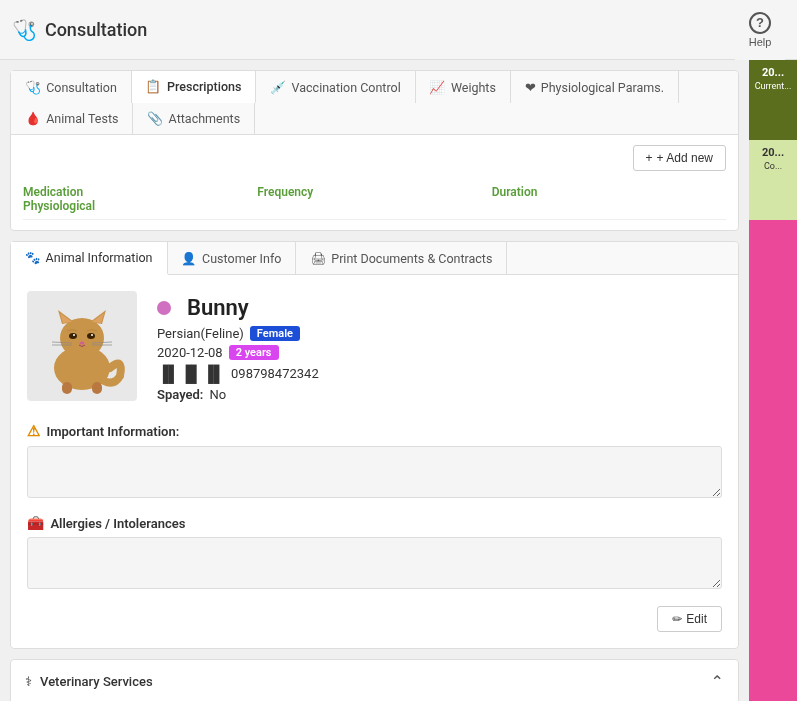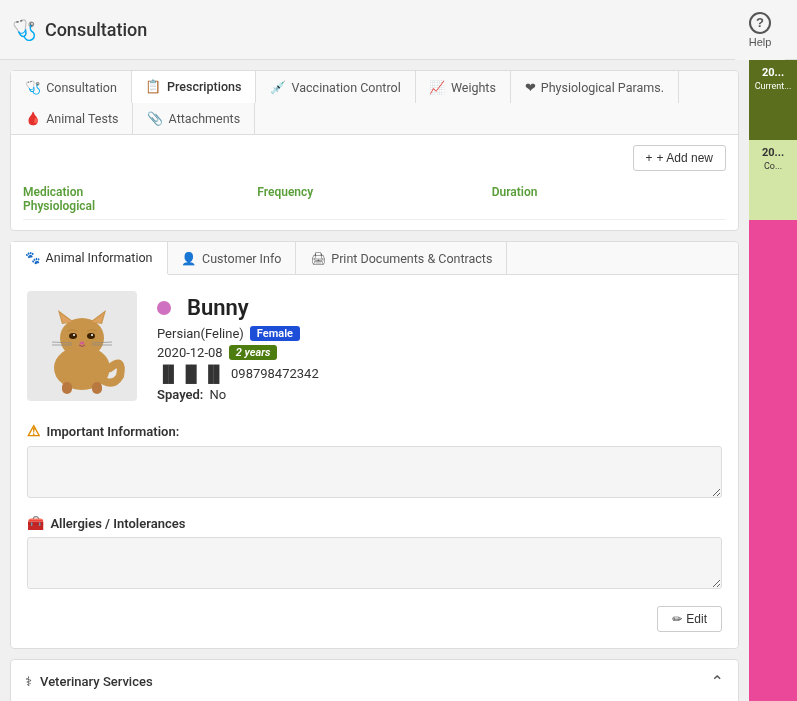--- a/index.html
+++ b/index.html
@@ -222,22 +222,21 @@
       padding: 1px 7px;
       border-radius: 3px;
       font-size: 11px;
       font-weight: 600;
       color: #fff;
     }
     .badge-female {
       background: #1d4ed8;
     }
     .badge-age {
-      background: #4d7c0f;
-      font-style: italic;
+      background: #d946ef;
     }
     .detail-row {
       display: flex;
       align-items: center;
       gap: 6px;
       font-size: 13px;
       color: #333;
       text-align: right;
     }
     .barcode-icon {

